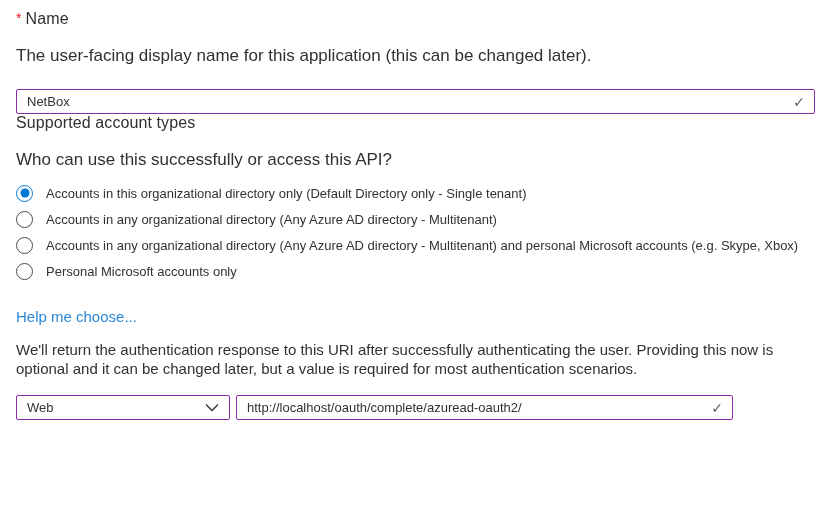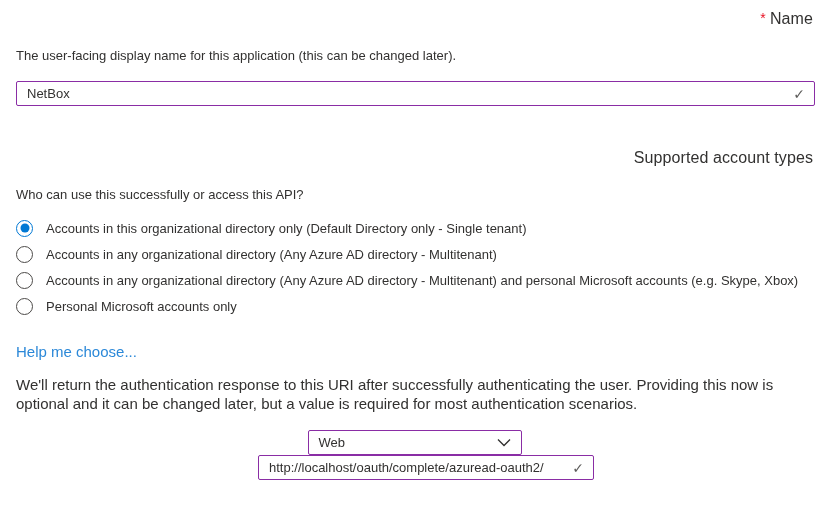--- a/index.html
+++ b/index.html
@@ -10,30 +10,29 @@
     color: #323130;
     overflow: hidden;
   }
   .page { padding: 10px 16px 0 16px; }
 
   .section-title {
     font-size: 16px;
     font-weight: 400;
     color: #323130;
     letter-spacing: 0.1px;
-    text-align: right;
   }
   .required-star {
     color: #e81123;
     font-size: 14px;
     margin-right: 4px;
     vertical-align: 1px;
   }
   .desc {
-    font-size: 13px;
+    font-size: 17px;
     color: #323130;
     line-height: 19px;
   }
 
   
   .field {
     position: relative;
     height: 25px;
     border: 1.5px solid #8a2da5;
     border-radius: 2px;
@@ -56,23 +55,23 @@
     position: absolute;
     right: 9px;
     top: 50%;
     transform: translateY(-50%);
     color: #5d5c5b;
     font-size: 14px;
     line-height: 1;
     pointer-events: none;
   }
 
-  .name-input-wrap { margin-top: 16px; width: 799px; justify-content: flex-end; }
-
-  .section-gap-1 { margin-top: 43px; }
+  .name-input-wrap { margin-top: 24px; width: 799px; justify-content: flex-end; }
+
+  .section-gap-1 { }
   .question { margin-top: 18px; }
 
   
   .radio-list { margin-top: 11px; }
   .radio-row {
     display: flex;
     align-items: center;
     height: 26px;
     cursor: pointer;
   }
@@ -113,38 +112,37 @@
     margin-top: 14px;
     width: 800px;
     font-size: 15px;
     line-height: 19px;
     color: #323130;
   }
 
   .uri-row {
     margin-top: 17px;
     display: flex;
-    align-items: center;
-    flex-direction: column;
+    align-items: flex-end;
   }
   .platform-select {
     width: 214px;
     height: 25px;
     border: 1.5px solid #8a2da5;
     border-radius: 2px;
     display: flex;
     align-items: center;
     justify-content: space-between;
     padding: 0 10px;
     font-size: 13px;
     color: #323130;
     cursor: pointer;
     background: #ffffff;
   }
-  .uri-field { width: 336px; margin-left: 23px; }
+  .uri-field { width: 497px; margin-left: 6px; }
   .chevron-svg { display: block; }
 </style>
 </head>
 <body>
 
 <div class="page">
 
   
   <div class="section-title">
     <span class="required-star">*</span><span>Name</span>

